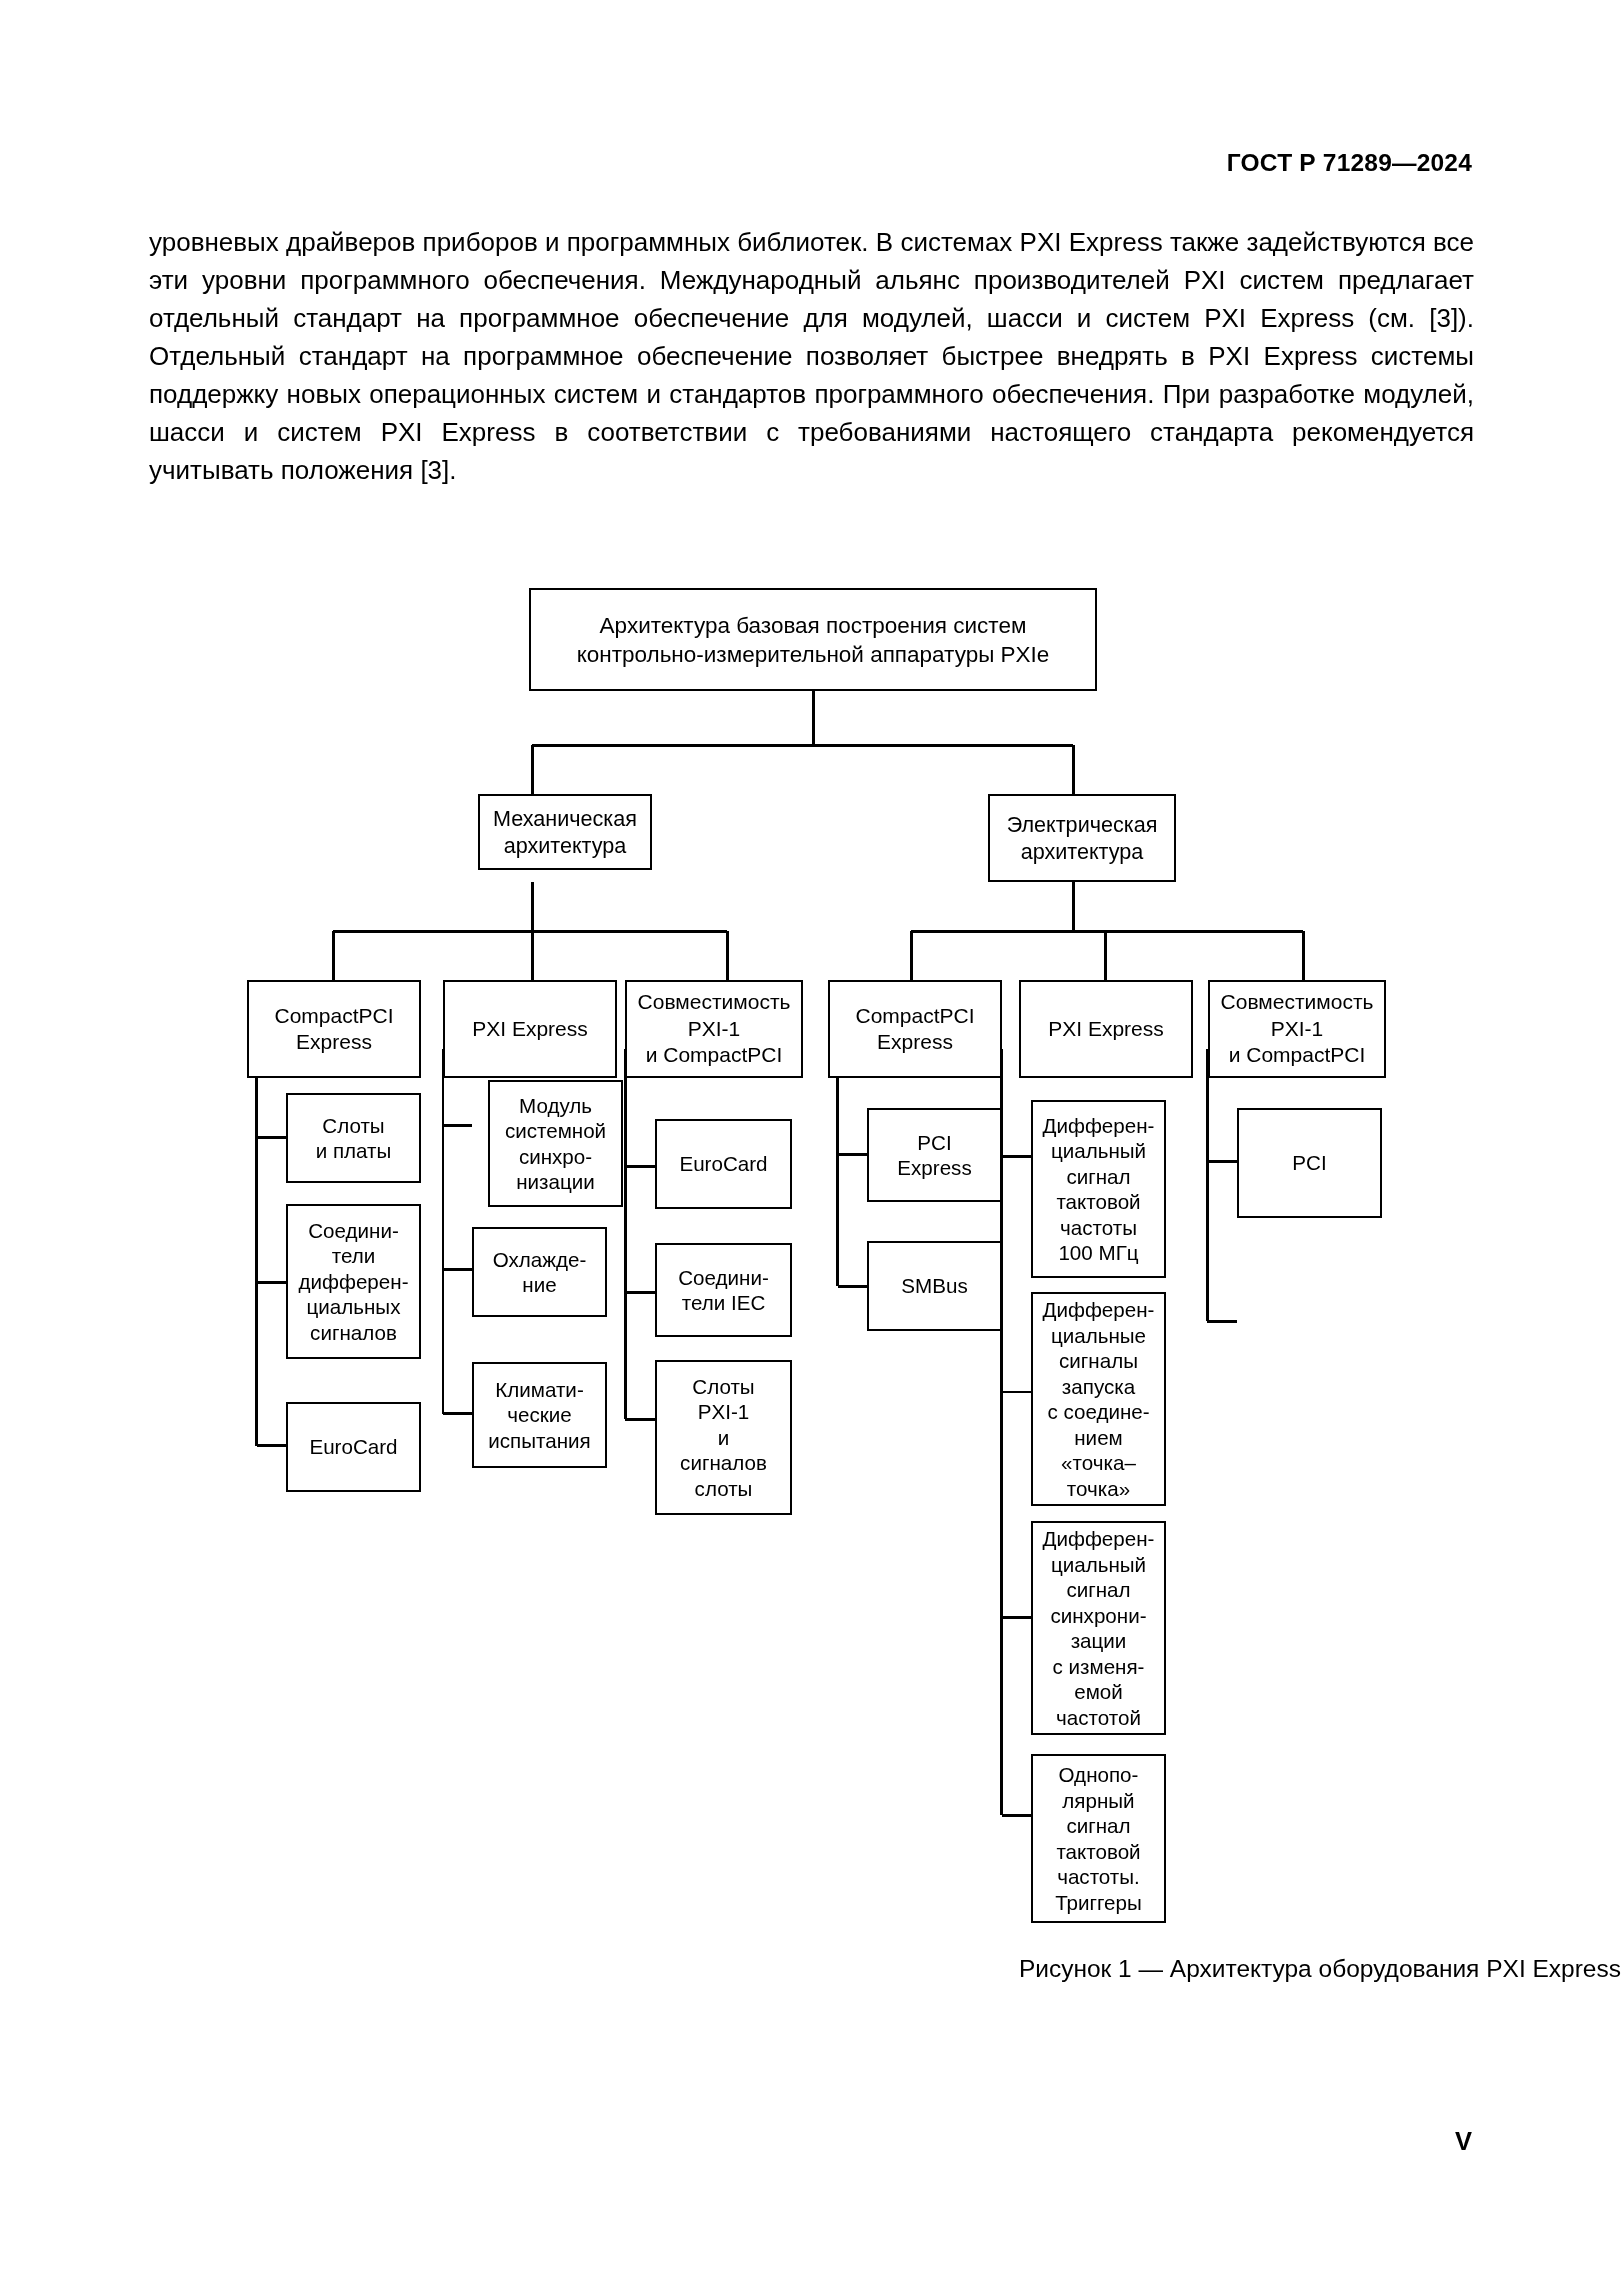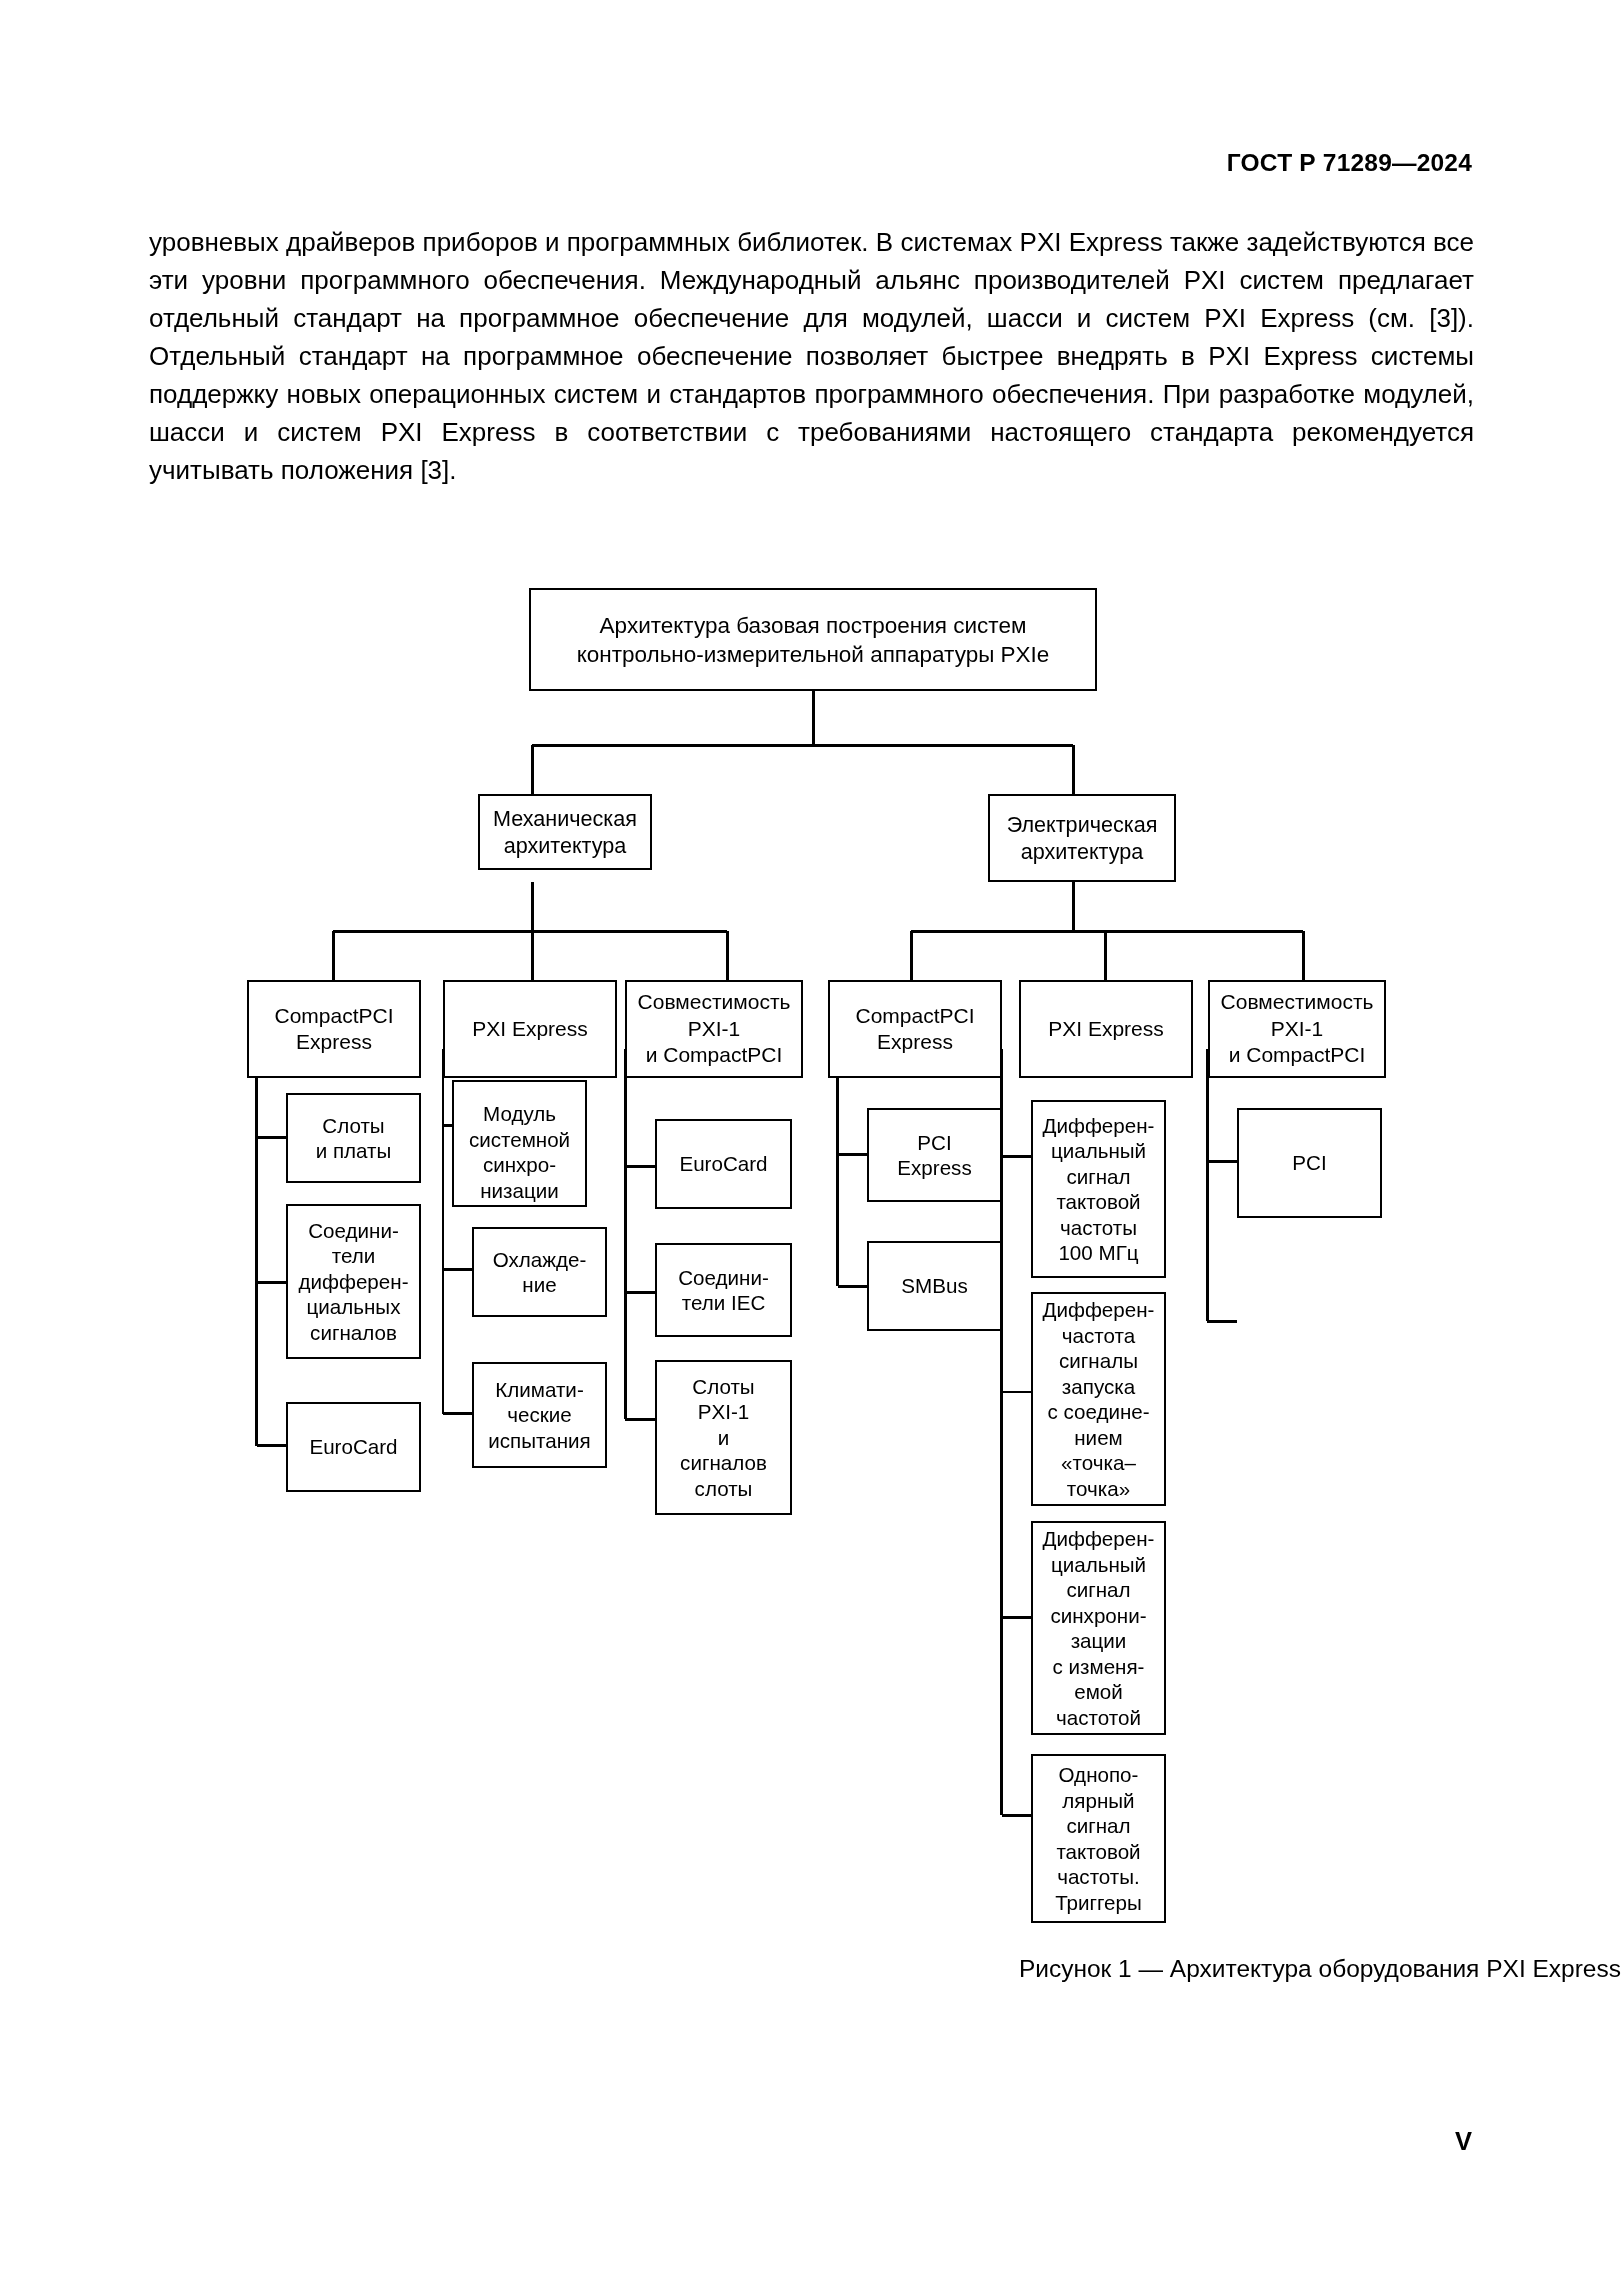--- a/index.html
+++ b/index.html
@@ -228,21 +228,21 @@
         <span>циальных</span>
         <span>сигналов</span>
       </div>
 </div>
 <div class="node-box" style="left:286px; top:1402px; width:135px; height:90px;">
   <div>
         <span>EuroCard</span>
       </div>
 </div>
 
-<div class="node-box" style="left:452px; top:1080px; width:135px; height:127px;align-items:flex-end;">
+<div class="node-box" style="left:488px; top:1080px; width:135px; height:127px;">
   <div>
         <span>Модуль</span>
         <span>системной</span>
         <span>синхро-</span>
         <span>низации</span>
       </div>
 </div>
 <div class="node-box" style="left:472px; top:1227px; width:135px; height:90px;">
   <div>
         <span>Охлажде-</span>
@@ -296,21 +296,21 @@
         <span>циальный</span>
         <span>сигнал</span>
         <span>тактовой</span>
         <span>частоты</span>
         <span>100 МГц</span>
       </div>
 </div>
 <div class="node-box" style="left:1031px; top:1292px; width:135px; height:214px;">
   <div>
         <span>Дифферен-</span>
-        <span>частота</span>
+        <span>циальные</span>
         <span>сигналы</span>
         <span>запуска</span>
         <span>с соедине-</span>
         <span>нием</span>
         <span>«точка–</span>
         <span>точка»</span>
       </div>
 </div>
 <div class="node-box" style="left:1031px; top:1521px; width:135px; height:214px;">
   <div>

